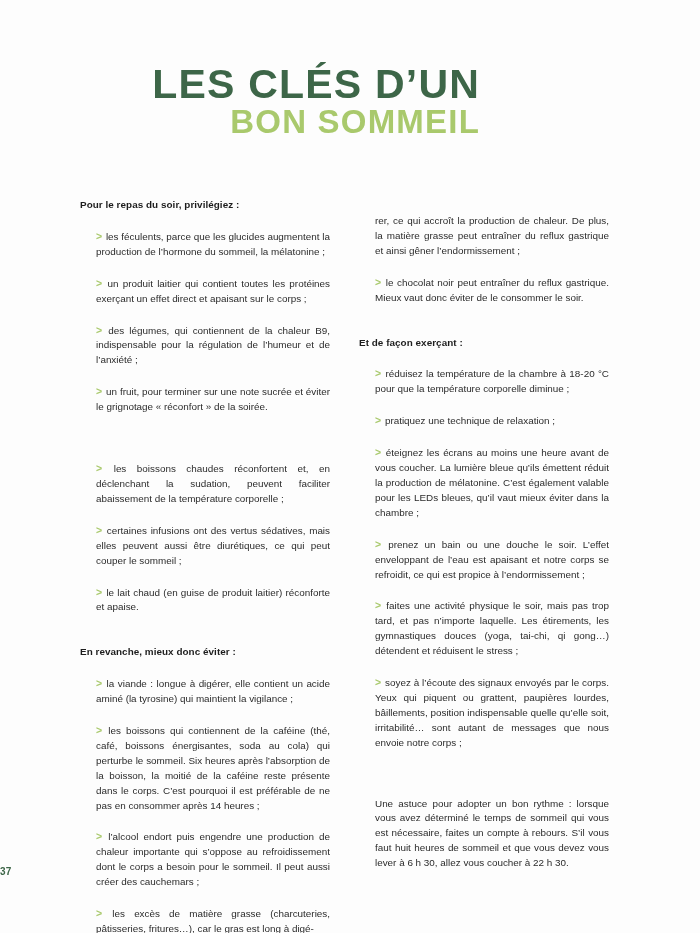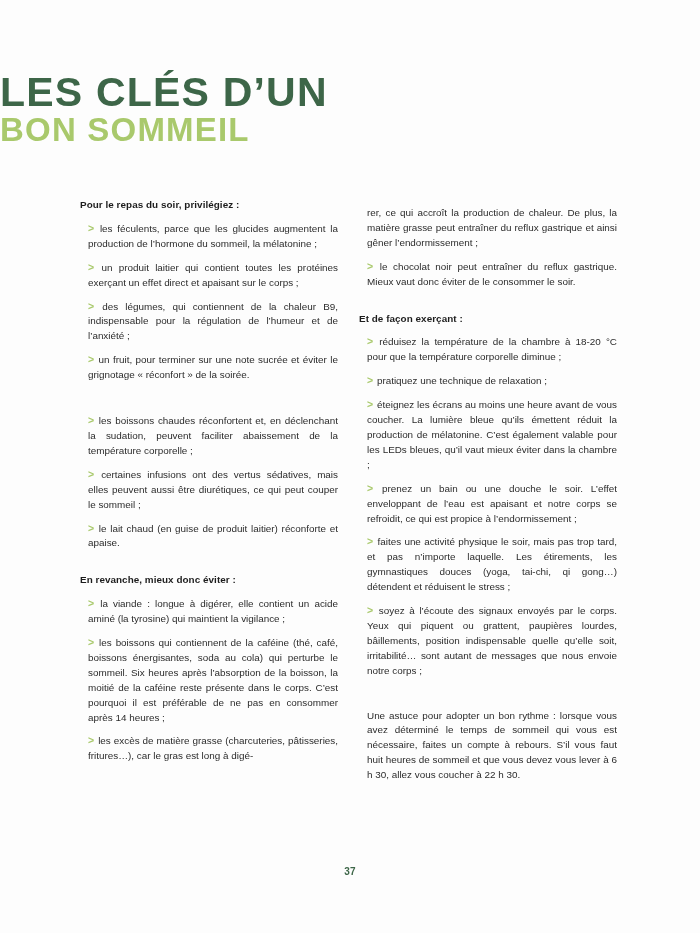--- a/index.html
+++ b/index.html
@@ -20,21 +20,22 @@
     position: absolute;
     inset: 0;
     background: #fdfdfd;
   }
 
   
   .title-block {
     position: absolute;
     left: 0;
     right: 220px;
-    top: 72px;
+    top: 64px;
+    text-align: right;
     line-height: 1.0;
   }
   .title-line {
     display: block;
     font-weight: 700;
     letter-spacing: 0.5px;
     font-size: 40px;
     text-transform: uppercase;
     white-space: nowrap;
   }
@@ -70,21 +71,21 @@
     font-weight: 700;
     font-size: 9.9px;
     line-height: 14.9px;
     color: #1d1d1d;
     margin: 0 0 1px 0;
     letter-spacing: 0.05px;
   }
   .spacer-para { height: 14px; }
 
   p.body {
-    margin: 8px;
+    margin: 16px;
     font-size: 9.9px;
     line-height: 14.9px;
     text-align: justify;
     color: #2b2b2b;
     hyphens: none;
   }
   p.body.cont { text-align: justify; }
 
   .bullet {
     color: #a9c96c;
@@ -92,21 +93,20 @@
     font-size: 10.5px;
     padding-right: 1px;
   }
 
   
   .folio {
     position: absolute;
     left: 0;
     right: 0;
     top: 866px;
-    text-align: center;
     font-size: 10px;
     font-weight: 600;
     color: #3d6648;
     letter-spacing: 0.3px;
   }
 </style>
 </head>
 <body>
 
 <div class="page">
@@ -133,20 +133,21 @@
       <p class="body"><span class="bullet">&gt;</span> <span>les boissons chaudes réconfortent et, en déclenchant la sudation, peuvent faciliter abaissement de la température corporelle ;</span></p>
       <p class="body"><span class="bullet">&gt;</span> <span>certaines infusions ont des vertus sédatives, mais elles peuvent aussi être diurétiques, ce qui peut couper le sommeil ;</span></p>
       <p class="body"><span class="bullet">&gt;</span> <span>le lait chaud (en guise de produit laitier) réconforte et apaise.</span></p>
 
       <div class="spacer-para"></div>
 
       <div class="subhead">En revanche, mieux donc éviter :</div>
 
       <p class="body"><span class="bullet">&gt;</span> <span>la viande : longue à digérer, elle contient un acide aminé (la tyrosine) qui maintient la vigilance ;</span></p>
       <p class="body"><span class="bullet">&gt;</span> <span>les boissons qui contiennent de la caféine (thé, café, boissons énergisantes, soda au cola) qui perturbe le sommeil. Six heures après l’absorption de la boisson, la moitié de la caféine reste présente dans le corps. C’est pourquoi il est préférable de ne pas en consommer après 14 heures ;</span></p>
+      <p class="body"><span class="bullet">&gt;</span> <span>l’alcool endort puis engendre une production de chaleur importante qui s’oppose au refroidissement dont le corps a besoin pour le sommeil. Il peut aussi créer des cauchemars ;</span></p>
       <p class="body"><span class="bullet">&gt;</span> <span>les excès de matière grasse (charcuteries, pâtisseries, fritures…), car le gras est long à digé-</span></p>
 
     </div>
 
     <div class="col col-right">
 
       <p class="body cont">rer, ce qui accroît la production de chaleur. De plus, la matière grasse peut entraîner du reflux gastrique et ainsi gêner l’endormissement ;</p>
 
       <p class="body"><span class="bullet">&gt;</span> <span>le chocolat noir peut entraîner du reflux gastrique. Mieux vaut donc éviter de le consommer le soir.</span></p>
 

